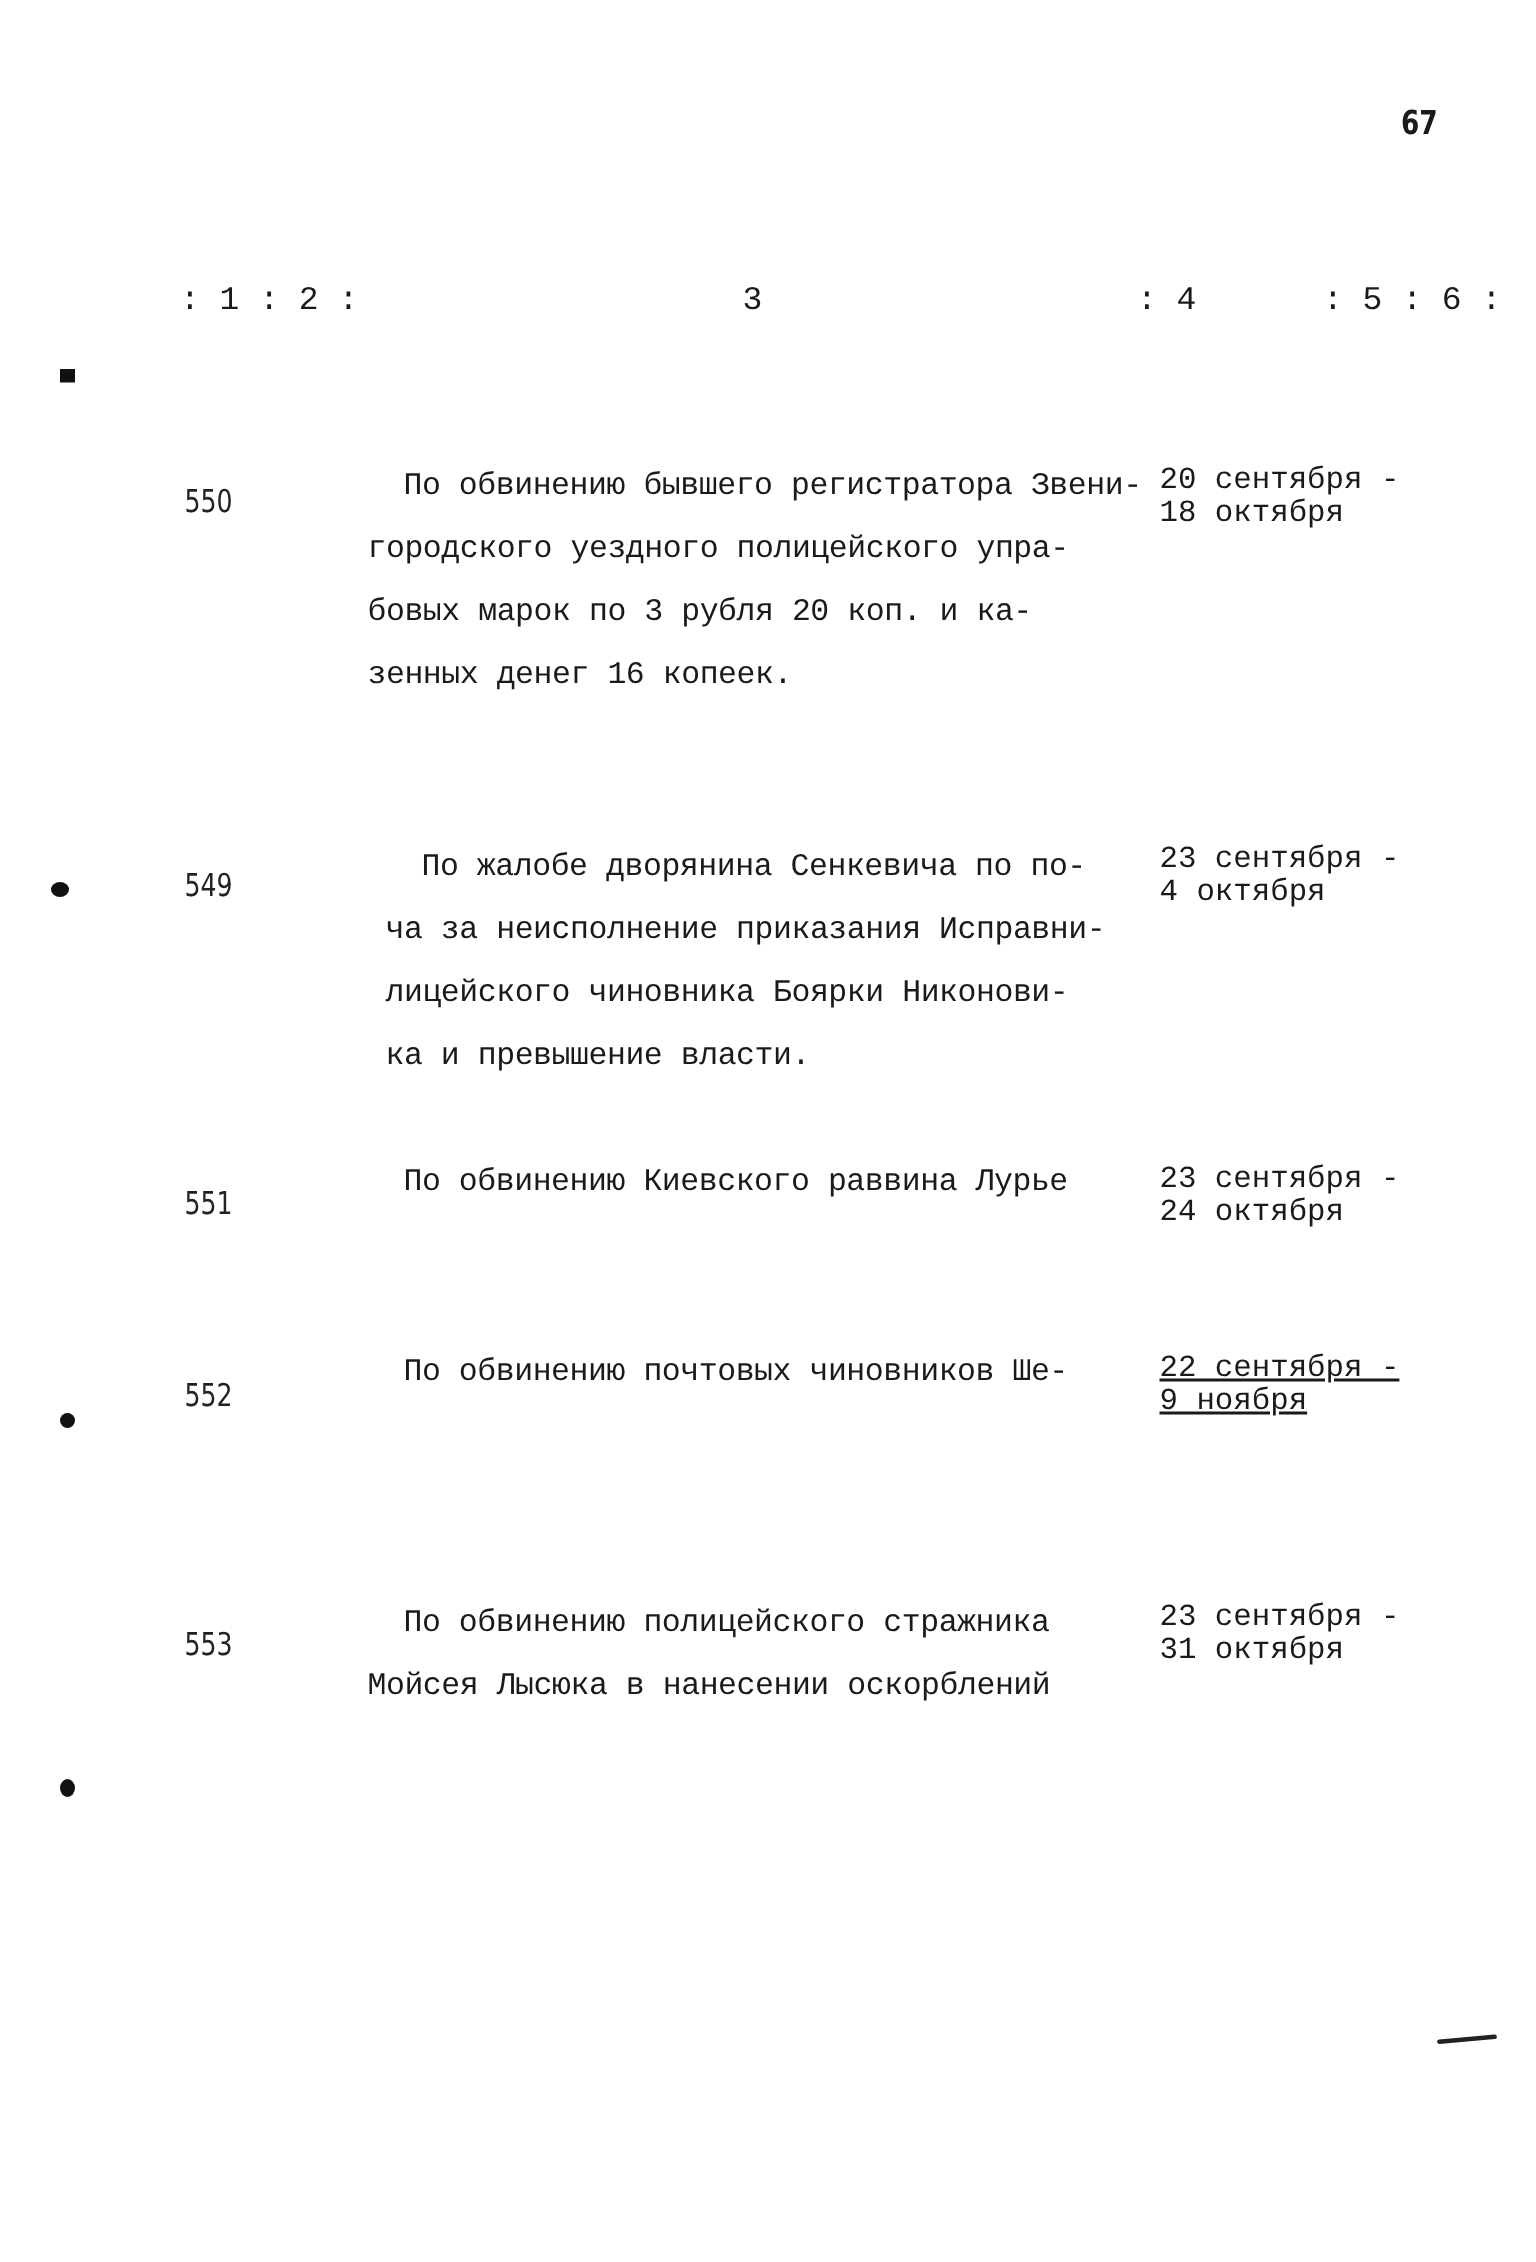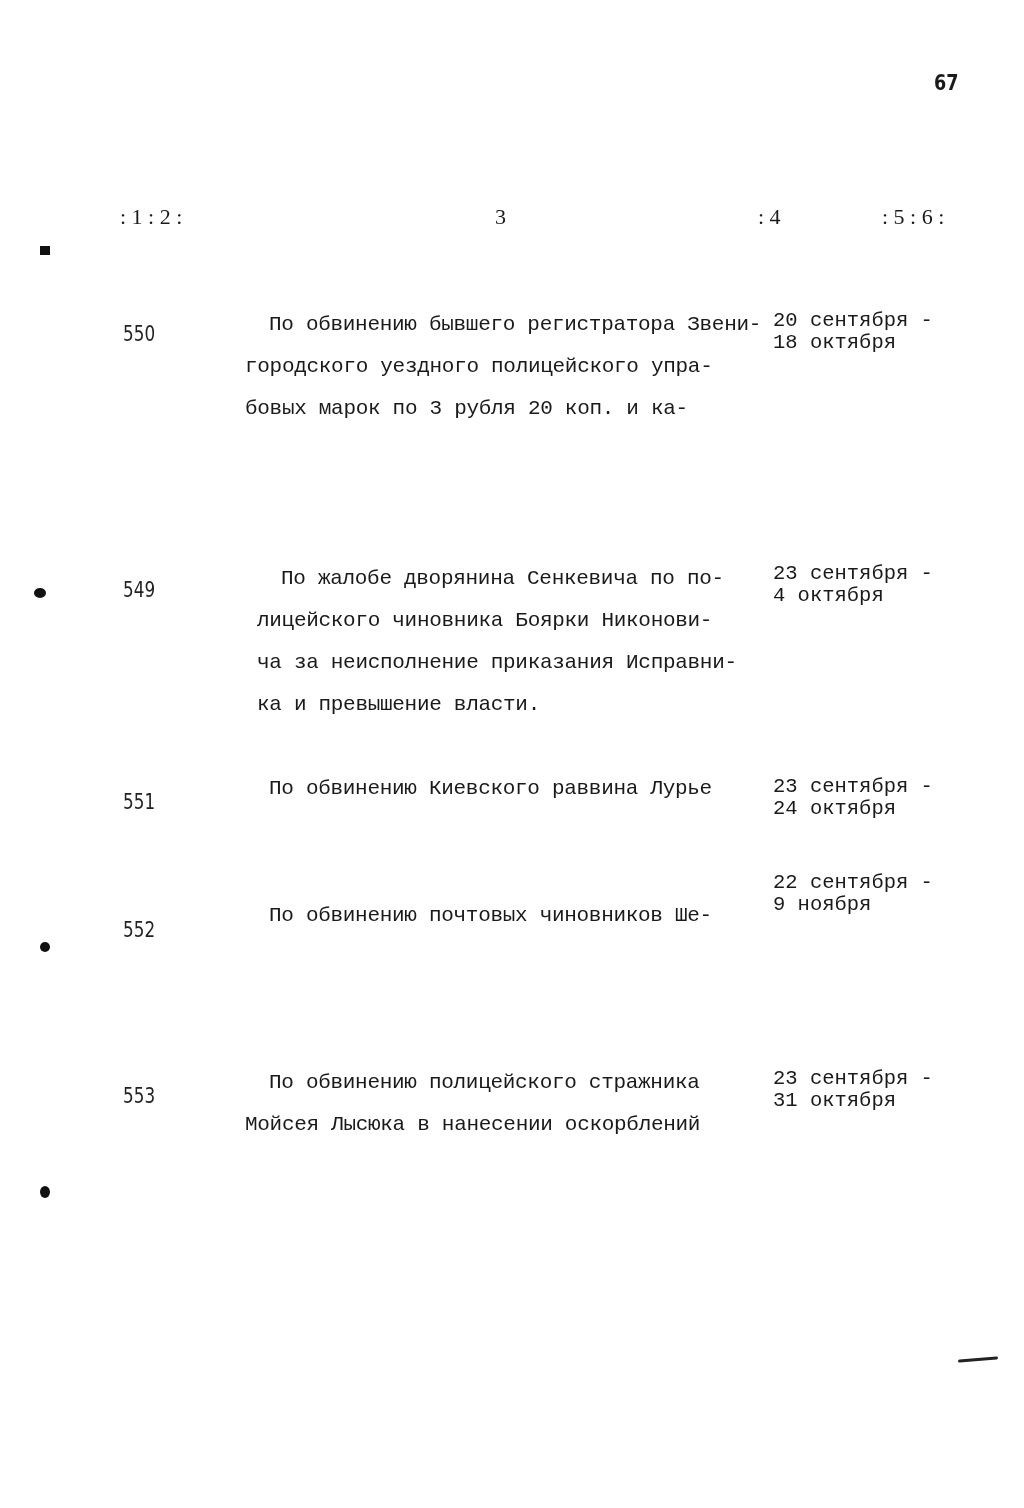--- a/index.html
+++ b/index.html
@@ -1,20 +1,20 @@
 <!DOCTYPE html>
 <html><head>
 <meta charset="utf-8">
 <style>
   html, body { margin:0; padding:0; background:#ffffff; }
   body { width:1024px; height:1508px; position:relative; overflow:hidden;
          font-family:"Liberation Mono","DejaVu Sans Mono",monospace; color:#1a1a1a; }
   .page-number { position:absolute; left:934px; top:70px; font-family:"DejaVu Sans",sans-serif;
                  font-size:22px; font-weight:bold; transform:scaleX(0.8); transform-origin:left; }
-  .col-header { position:absolute; top:204px; font-size:22px; font-family:Liberation Serif, serif; }
+  .col-header { position:absolute; top:188px; font-size:22px; font-family:Liberation Mono, monospace; }
   .mark { position:absolute; background:#111; }
   .entry-no { position:absolute; left:123px; font-family:"DejaVu Sans",sans-serif; font-size:21px;
               transform:scaleX(0.8); transform-origin:left; color:#222; }
   .entry-text { position:absolute; left:245px; width:520px; font-size:21px; line-height:42px;
                 letter-spacing:-0.3px; }
   .entry-text .line { display:block; white-space:nowrap; }
   .entry-text .line.first { padding-left:24px; }
   .entry-dates { position:absolute; left:773px; font-size:20.5px; line-height:22px; white-space:nowrap; }
   .entry-dates span { display:block; }
   .dash-mark { position:absolute; left:958px; top:1358px; width:40px; height:3px; background:#222;
@@ -35,52 +35,53 @@
   <div class="mark" style="left:40px;top:246px;width:10px;height:9px;"></div>
   <div class="mark" style="left:34px;top:588px;width:12px;height:10px;border-radius:50%;"></div>
   <div class="mark" style="left:40px;top:942px;width:10px;height:10px;border-radius:50%;"></div>
   <div class="mark" style="left:40px;top:1186px;width:10px;height:12px;border-radius:50%;"></div>
 
   <div class="entry-no" style="top:322px;">550</div>
   <div class="entry-text" style="top:304px;">
     <span class="line first">По обвинению бывшего регистратора Звени-</span>
     <span class="line">городского уездного полицейского упра-</span>
     <span class="line">бовых марок по 3 рубля 20 коп. и ка-</span>
+    <span class="line">зенных денег 16 копеек.</span>
   </div>
   <div class="entry-dates" style="top:310px;">
     <span>20 сентября -</span>
     <span>18 октября</span>
   </div>
 
   <div class="entry-no" style="top:578px;">549</div>
   <div class="entry-text" style="top:558px;margin-left:12px;">
     <span class="line first">По жалобе дворянина Сенкевича по по-</span>
+    <span class="line">ча за неисполнение приказания Исправни-</span>
     <span class="line">лицейского чиновника Боярки Никонови-</span>
-    <span class="line">ча за неисполнение приказания Исправни-</span>
     <span class="line">ка и превышение власти.</span>
   </div>
   <div class="entry-dates" style="top:563px;">
     <span>23 сентября -</span>
     <span>4 октября</span>
   </div>
 
   <div class="entry-no" style="top:790px;">551</div>
   <div class="entry-text" style="top:768px;">
     <span class="line first">По обвинению Киевского раввина Лурье</span>
   </div>
   <div class="entry-dates" style="top:776px;">
     <span>23 сентября -</span>
     <span>24 октября</span>
   </div>
 
   <div class="entry-no" style="top:918px;">552</div>
   <div class="entry-text" style="top:895px;">
     <span class="line first">По обвинению почтовых чиновников Ше-</span>
   </div>
-  <div class="entry-dates" style="top:872px;">
+  <div class="entry-dates" style="top:902px;text-decoration:underline;">
     <span>22 сентября -</span>
     <span>9 ноября</span>
   </div>
 
   <div class="entry-no" style="top:1084px;">553</div>
   <div class="entry-text" style="top:1062px;">
     <span class="line first">По обвинению полицейского стражника</span>
     <span class="line">Мойсея Лысюка в нанесении оскорблений</span>
   </div>
   <div class="entry-dates" style="top:1068px;">

